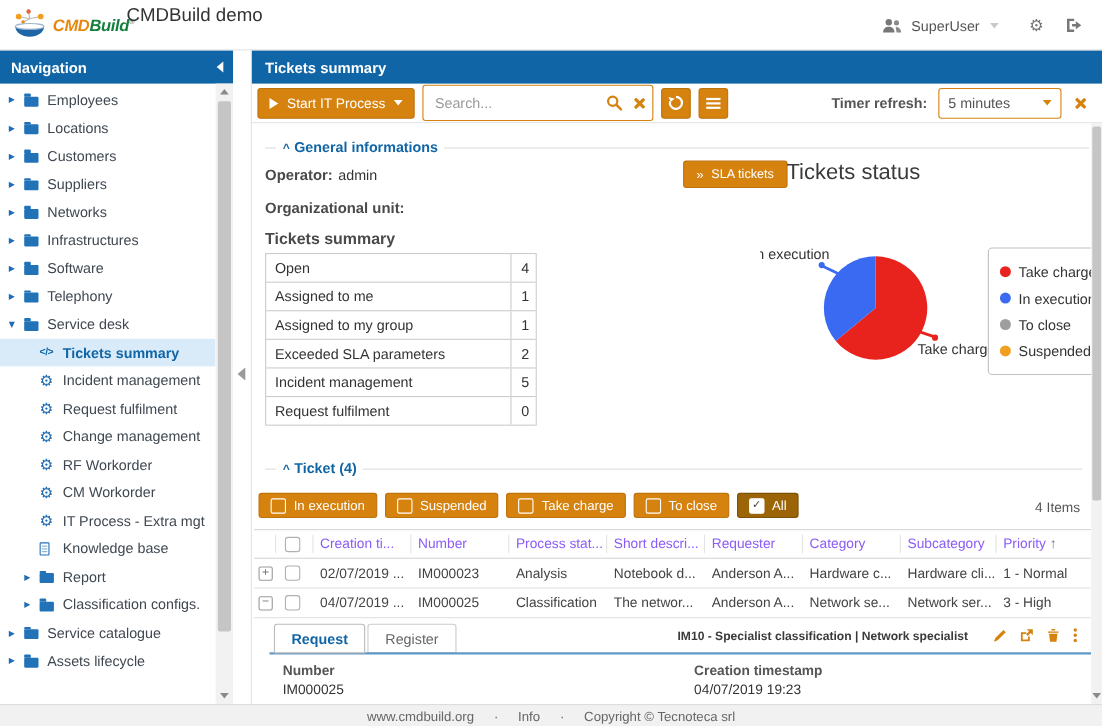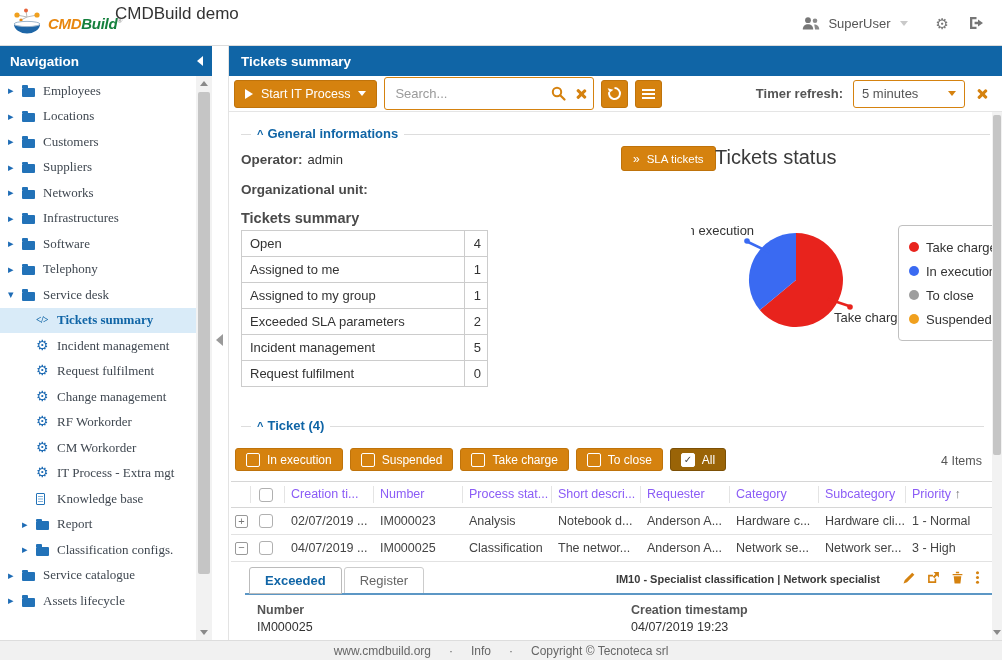--- a/index.html
+++ b/index.html
@@ -19,21 +19,21 @@
                border-right:4px solid transparent;border-top:5px solid #c9c9c9;}
   .hdr-gear{margin-left:28px;font-size:15px;color:#777;line-height:1;cursor:pointer;}
   .hdr-signout{margin-left:20px;cursor:pointer;display:flex;}
   
   .sidebar{position:absolute;left:0;top:46px;width:212px;height:594px;background:#fff;}
   .side-header{position:absolute;left:0;top:0;right:0;height:30px;background:#1065a6;color:#fff;
                font-size:13.5px;font-weight:bold;display:flex;align-items:center;padding-left:10px;
                box-sizing:border-box;}
   .collapse-left{position:absolute;right:9px;top:10px;width:0;height:0;border-top:5px solid transparent;
                  border-bottom:5px solid transparent;border-right:6px solid #fff;cursor:pointer;}
-  .tree{position:absolute;left:0;top:30px;right:16px;bottom:0;overflow:hidden;padding-top:2px;font-family:Liberation Serif, serif;}
+  .tree{position:absolute;left:0;top:30px;right:16px;bottom:0;overflow:hidden;padding-top:2px;}
   .nav-item{height:25.5px;display:flex;align-items:center;cursor:pointer;white-space:nowrap;}
   .nav-item.l0{padding-left:8px;} .nav-item.l1,.nav-item.l1c{padding-left:22px;}
   .nav-item.sel{background:#d9ebf8;}
   .caret{width:14px;font-size:11px;color:#1e6cb5;flex:0 0 14px;}
   .caret.r::before{content:"▸";} .caret.d::before{content:"▾";}
   .nv-ic{width:18px;flex:0 0 18px;display:flex;align-items:center;}
   .nv-ic.folder i{display:block;width:13px;height:9px;background:#2272b8;border-radius:1px;position:relative;margin-top:3px;}
   .nv-ic.folder i::before{content:"";position:absolute;top:-2.5px;left:0;width:6px;height:2.5px;background:#2272b8;border-radius:1px 1px 0 0;}
   .nv-ic.gear::before{content:"⚙";color:#1c6ab3;font-size:14px;line-height:1;}
   .nv-ic.code::before{content:"</>";color:#1065a6;font-size:9.5px;font-weight:bold;letter-spacing:-.5px;}
@@ -585,21 +585,21 @@
                 <span class="gcell">Anderson A...</span>
                 <span class="gcell">Network se...</span>
                 <span class="gcell">Network ser...</span>
                 <span class="gcell">3 - High</span>
               </div>
             </div>
         </div>
 
         <div class="detail">
           <div class="tabs">
-            <div class="tab active">Exceeded</div>
+            <div class="tab active">Request</div>
             <div class="tab">Register</div>
           </div>
           <div class="proc-info">IM10 - Specialist classification | Network specialist</div>
           <div class="detail-icons">
             <svg width="13" height="13" viewBox="0 0 12 12">
               <path d="M0.5 11.5l1.2-3.2 6.8-6.8 2 2-6.8 6.8z" fill="#d5820f"></path>
             </svg>
             <svg width="13" height="13" viewBox="0 0 12 12">
               <path d="M1 3.5h4.5V5H2.5v4.5H7V7h1.5v4H1z" fill="#d5820f"></path>
               <path d="M6 1h5v5L9.2 4.2 6.8 6.6 5.4 5.2 7.8 2.8z" fill="#d5820f"></path>

